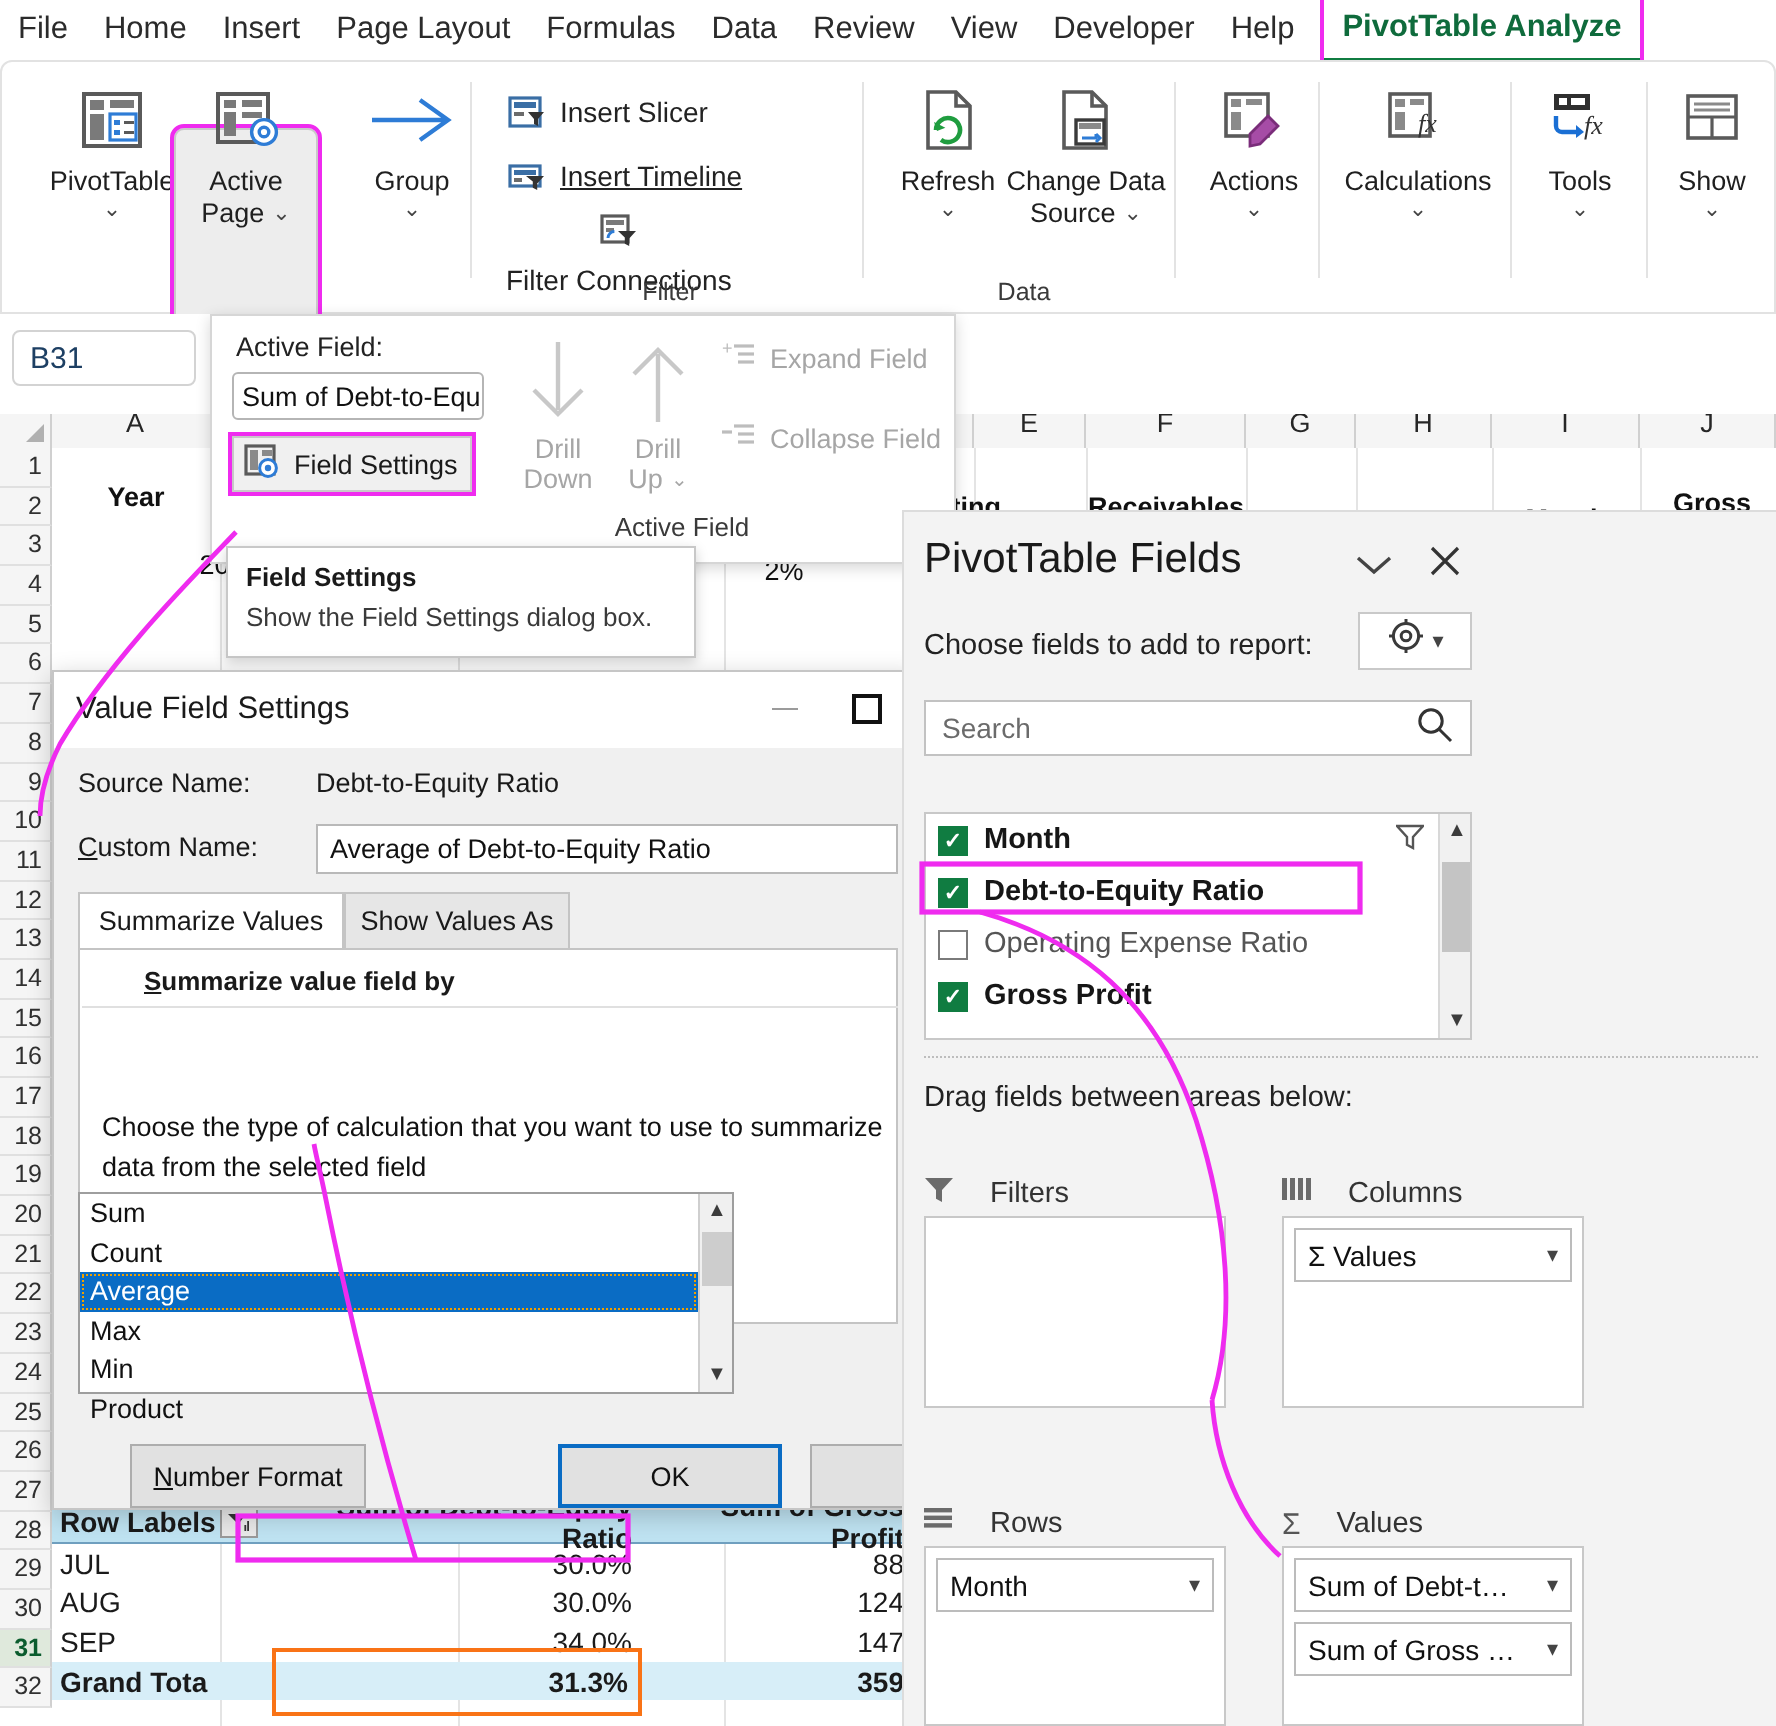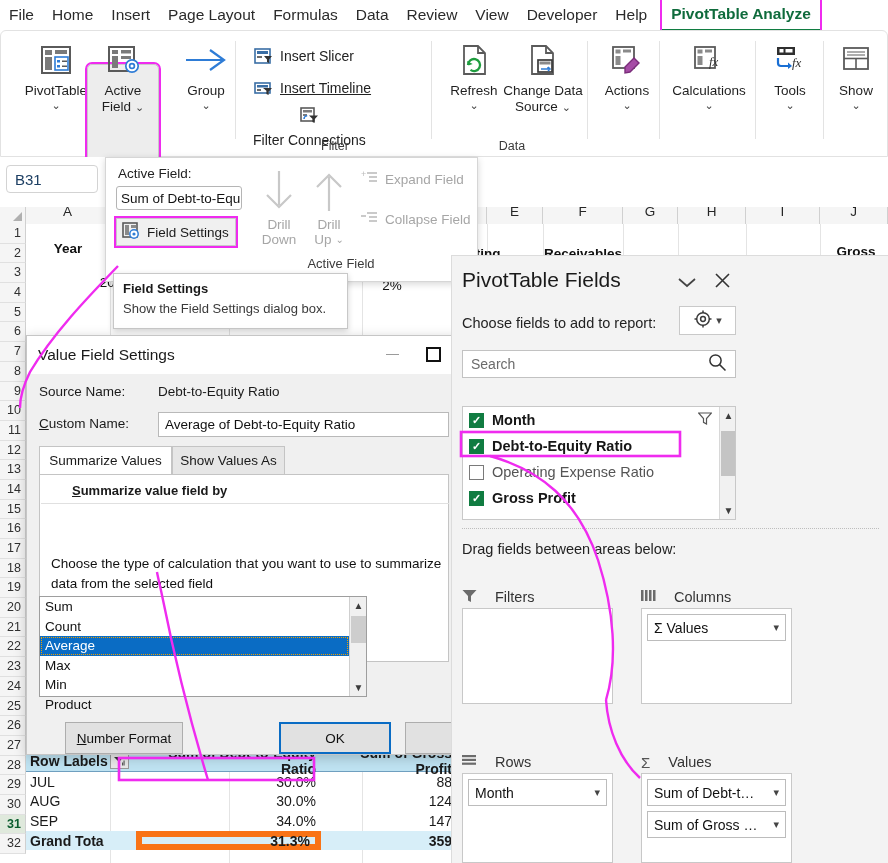--- a/index.html
+++ b/index.html
@@ -336,21 +336,21 @@
           <div class="pvc2">124</div>
         </div>
         <div class="pvrow">
           <div class="pvlabel">SEP</div>
           <div class="pvc1">34.0%</div>
           <div class="pvc2">147</div>
         </div>
       </div>
   <div class="pvrow pvtotal">
     <div class="pvlabel">Grand Tota</div>
-    <div class="pvc1" style="border:6px solid #f97316;height:19px;display:flex;align-items:center;justify-content:flex-end;">31.3%</div>
+    <div class="pvc1" style="border:2px solid #f97316;height:34px;display:flex;align-items:center;justify-content:flex-end;">31.3%</div>
     <div class="pvc2">359</div>
   </div>
 </div>
 
 <div class="tabbar">
   <div class="tab">File</div>
   <div class="tab">Home</div>
   <div class="tab">Insert</div>
   <div class="tab">Page Layout</div>
   <div class="tab">Formulas</div>
@@ -392,21 +392,21 @@
         <rect x="6" y="12" width="6" height="12" fill="#7a7a7a"></rect>
         <rect x="15" y="12" width="10" height="3" fill="#7a7a7a"></rect>
         <g transform="translate(19,15)">
           <circle cx="7" cy="7" r="6.2" fill="#fff" stroke="#2e7cd6" stroke-width="1.7"></circle>
           <circle cx="7" cy="7" r="2.4" fill="none" stroke="#2e7cd6" stroke-width="1.7"></circle>
         </g>
       </svg>
     </div>
     <div class="lbl">Active</div>
     <div class="lbl" style="display:flex;justify-content:center;gap:4px;align-items:center;">
-      <span>Field</span>
+      <span>Page</span>
       <span class="caret">⌄</span>
     </div>
   </div>
 
   <div class="bigbtn" style="left:168px;">
     <div class="glyph">
       <svg width="44" height="28" viewBox="0 0 44 28">
         <path d="M2 14h38M26 4l14 10-14 10" fill="none" stroke="#2e7cd6" stroke-width="2.2"></path>
       </svg>
     </div>

